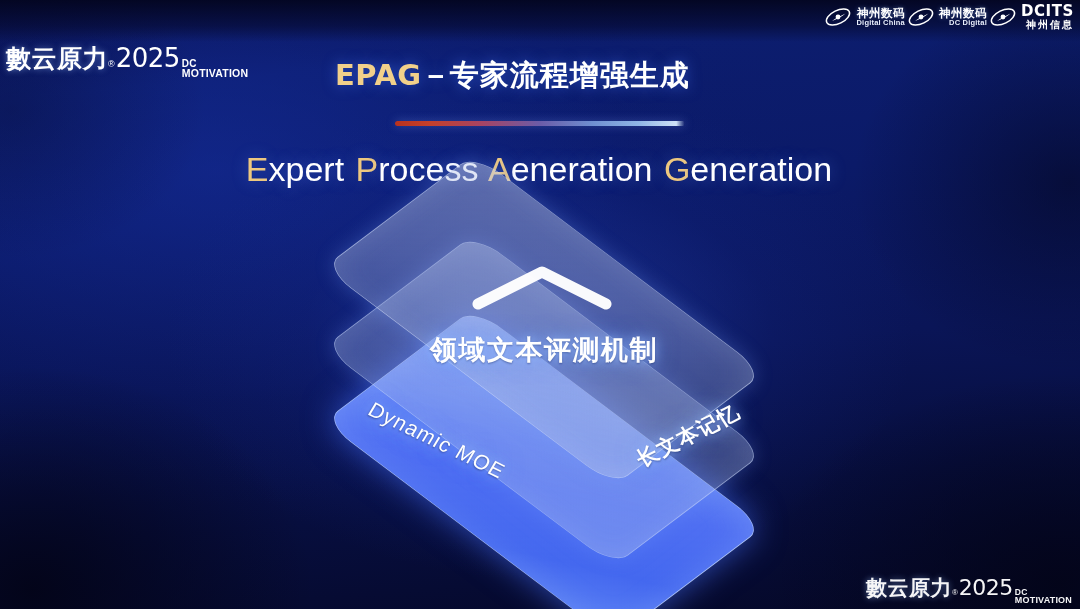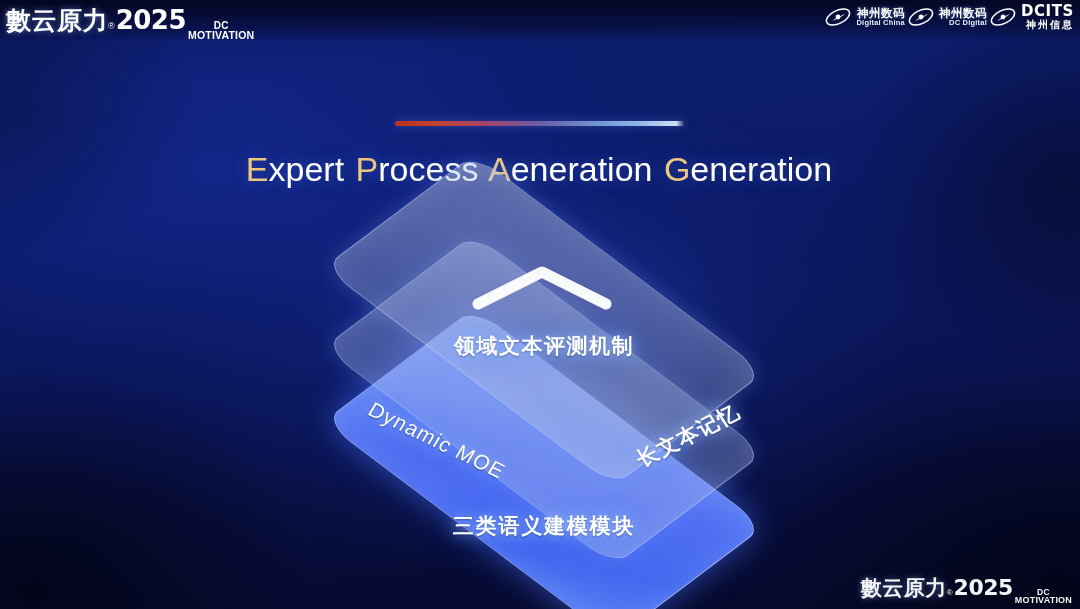--- a/index.html
+++ b/index.html
@@ -37,41 +37,42 @@
   
   #topbar{
     position:absolute; top:0; left:0; right:0; height:42px;
     background:linear-gradient(180deg,rgba(3,5,30,0.92) 0%,rgba(5,9,46,0.60) 62%,rgba(5,9,46,0) 100%);
   }
 
   
   .brandlogo{
     display:flex; align-items:baseline; white-space:nowrap;
     color:#ffffff;
+    margin-top:38px;
   }
   .bl-cn{
     font-weight:bold;
     letter-spacing:0.5px;
     text-shadow:0 0 6px rgba(150,190,255,.55);
   }
   .bl-reg{ vertical-align:super; }
   .bl-year{
-    font-weight:bold;
+    font-weight:normal;
     letter-spacing:-0.5px;
     margin-left:1px;
     font-family:"DejaVu Sans",sans-serif;
   }
   .bl-dc{
     display:inline-block;
     margin-left:2px;
     line-height:0.95;
     text-align:left;
     font-weight:bold;
   }
-  .bl-dc .d1{ display:block; letter-spacing:0.2px;text-align:center; }
+  .bl-dc .d1{ display:block; letter-spacing:0.2px; }
   .bl-dc .d2{ display:block; letter-spacing:0.2px; }
 
   #logo-main{
     position:absolute; left:6px; top:4px;
   }
   #logo-main .bl-cn{ font-size:25px; }
   #logo-main .bl-reg{ font-size:9px; }
   #logo-main .bl-year{ font-size:26px; }
   #logo-main .bl-dc .d1{ font-size:10px; }
   #logo-main .bl-dc .d2{ font-size:10.5px; }
@@ -227,21 +228,21 @@
   
   .lbl{
     position:absolute;
     color:#ffffff;
     white-space:nowrap;
     text-shadow:0 0 12px rgba(150,190,255,.9), 0 0 22px rgba(90,140,255,.55), 0 1px 2px rgba(0,10,60,.5);
   }
   #lbl-top{
     left:0; right:0; top:104px;
     text-align:center;
-    font-size:21px; font-weight:bold;
+    font-size:27px; font-weight:bold;
     letter-spacing:1.5px;
   }
   #lbl-left{
     left:72px; top:168px;
     font-size:21px;
     letter-spacing:1.2px;
     transform:rotate(26deg) skew(-5deg);
     transform-origin:left center;
     font-family:"Liberation Sans",sans-serif;
   }
@@ -329,20 +330,23 @@
         </svg>
       </span>
       <span class="ptext">
         <span class="pt-big">DCITS</span>
         <span class="pt-sub">神州信息</span>
       </span>
     </div>
 
   </div>
 
+  <div id="headline">
+    <span class="gold">EPAG</span><span class="dash">–</span><span class="cn">专家流程增强生成</span>
+  </div>
 
   <div id="divider"></div>
 
   <div id="subtitle">
     <span class="word"><span class="cap">E</span><span class="rest">xpert</span></span>
     <span class="word"><span class="cap">P</span><span class="rest">rocess</span></span>
     <span class="word"><span class="cap">A</span><span class="rest">eneration</span></span>
     <span class="word"><span class="cap">G</span><span class="rest">eneration</span></span>
   </div>
 
@@ -362,21 +366,20 @@
 
     <span id="chevron">
       <svg width="148" height="46" viewBox="0 0 148 46">
         <path d="M10 40 L74 8 L138 40" fill="none" stroke="#ffffff" stroke-width="11" stroke-linecap="round" stroke-linejoin="round" opacity="0.97"></path>
       </svg>
     </span>
 
     <div class="lbl" id="lbl-top">领域文本评测机制</div>
     <div class="lbl" id="lbl-left">Dynamic MOE</div>
     <div class="lbl" id="lbl-right">长文本记忆</div>
-    <div class="lbl" id="lbl-bot">三类语义建模模块</div>
 
   </div>
 
   <div id="logo-watermark" class="brandlogo">
     <span class="bl-cn">數云原力</span>
     <span class="bl-reg">®</span>
     <span class="bl-year">2025</span>
     <span class="bl-dc">
       <span class="d1">DC</span>
       <span class="d2">MOTIVATION</span>

